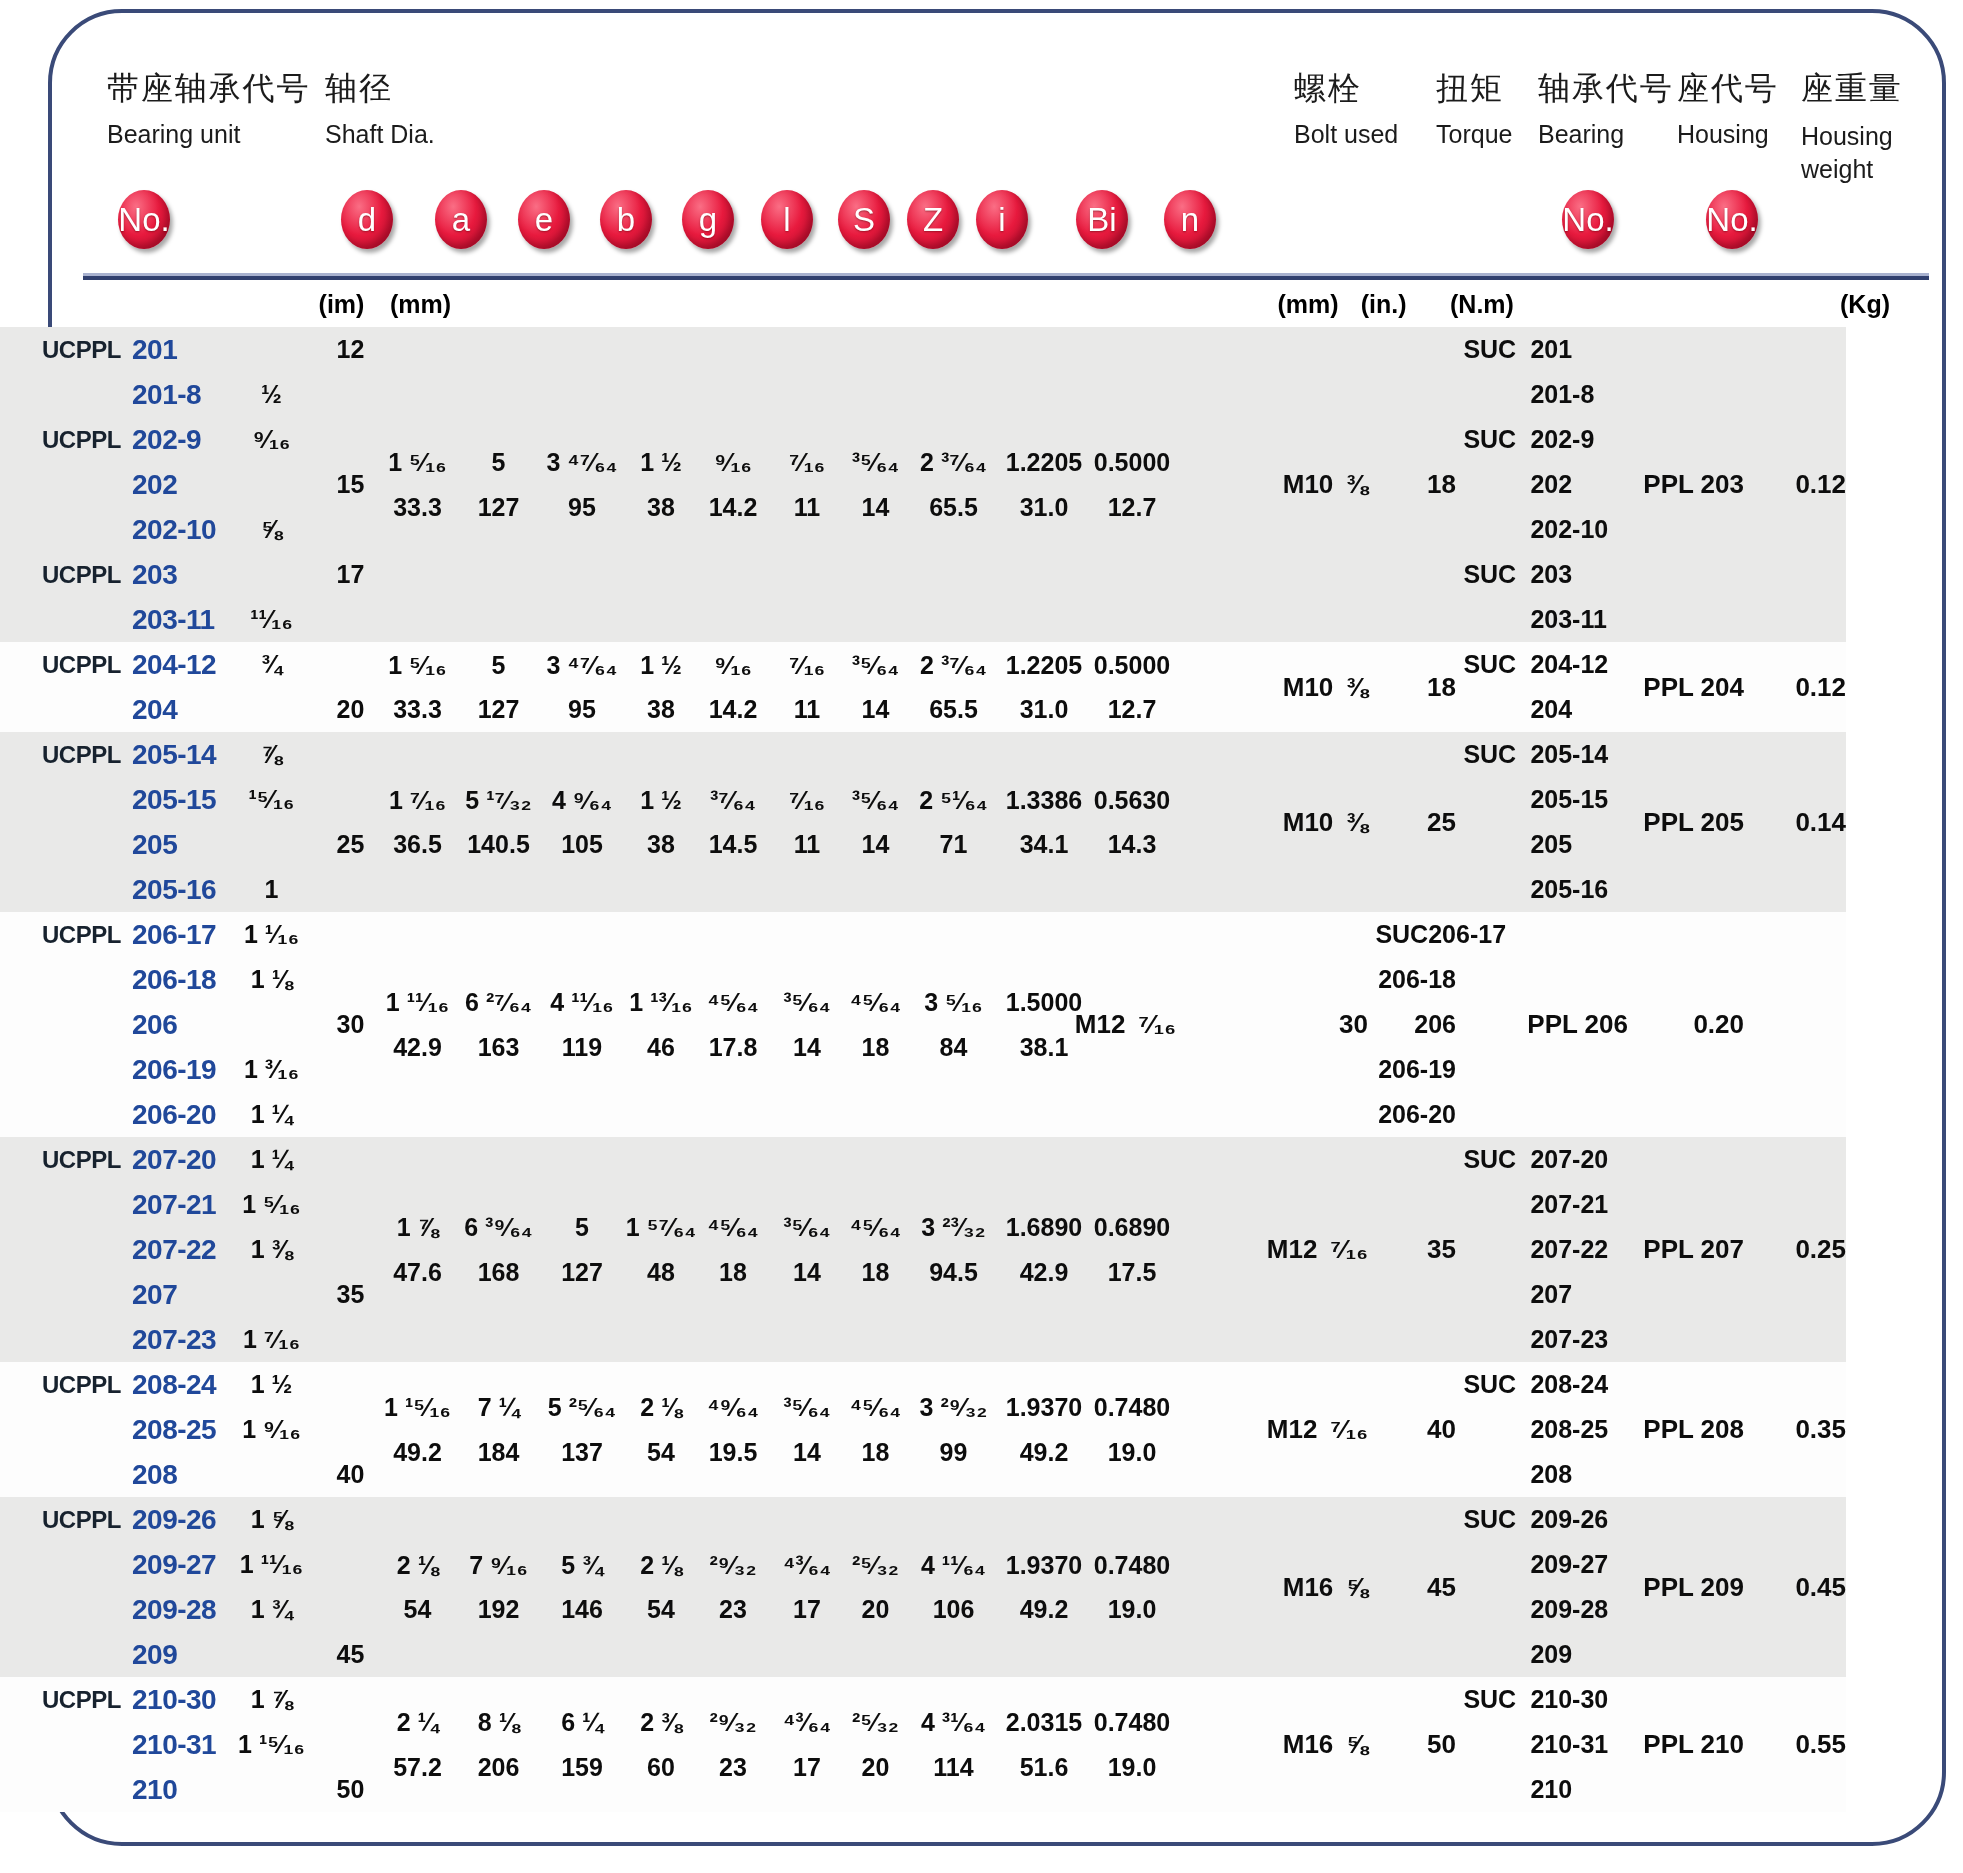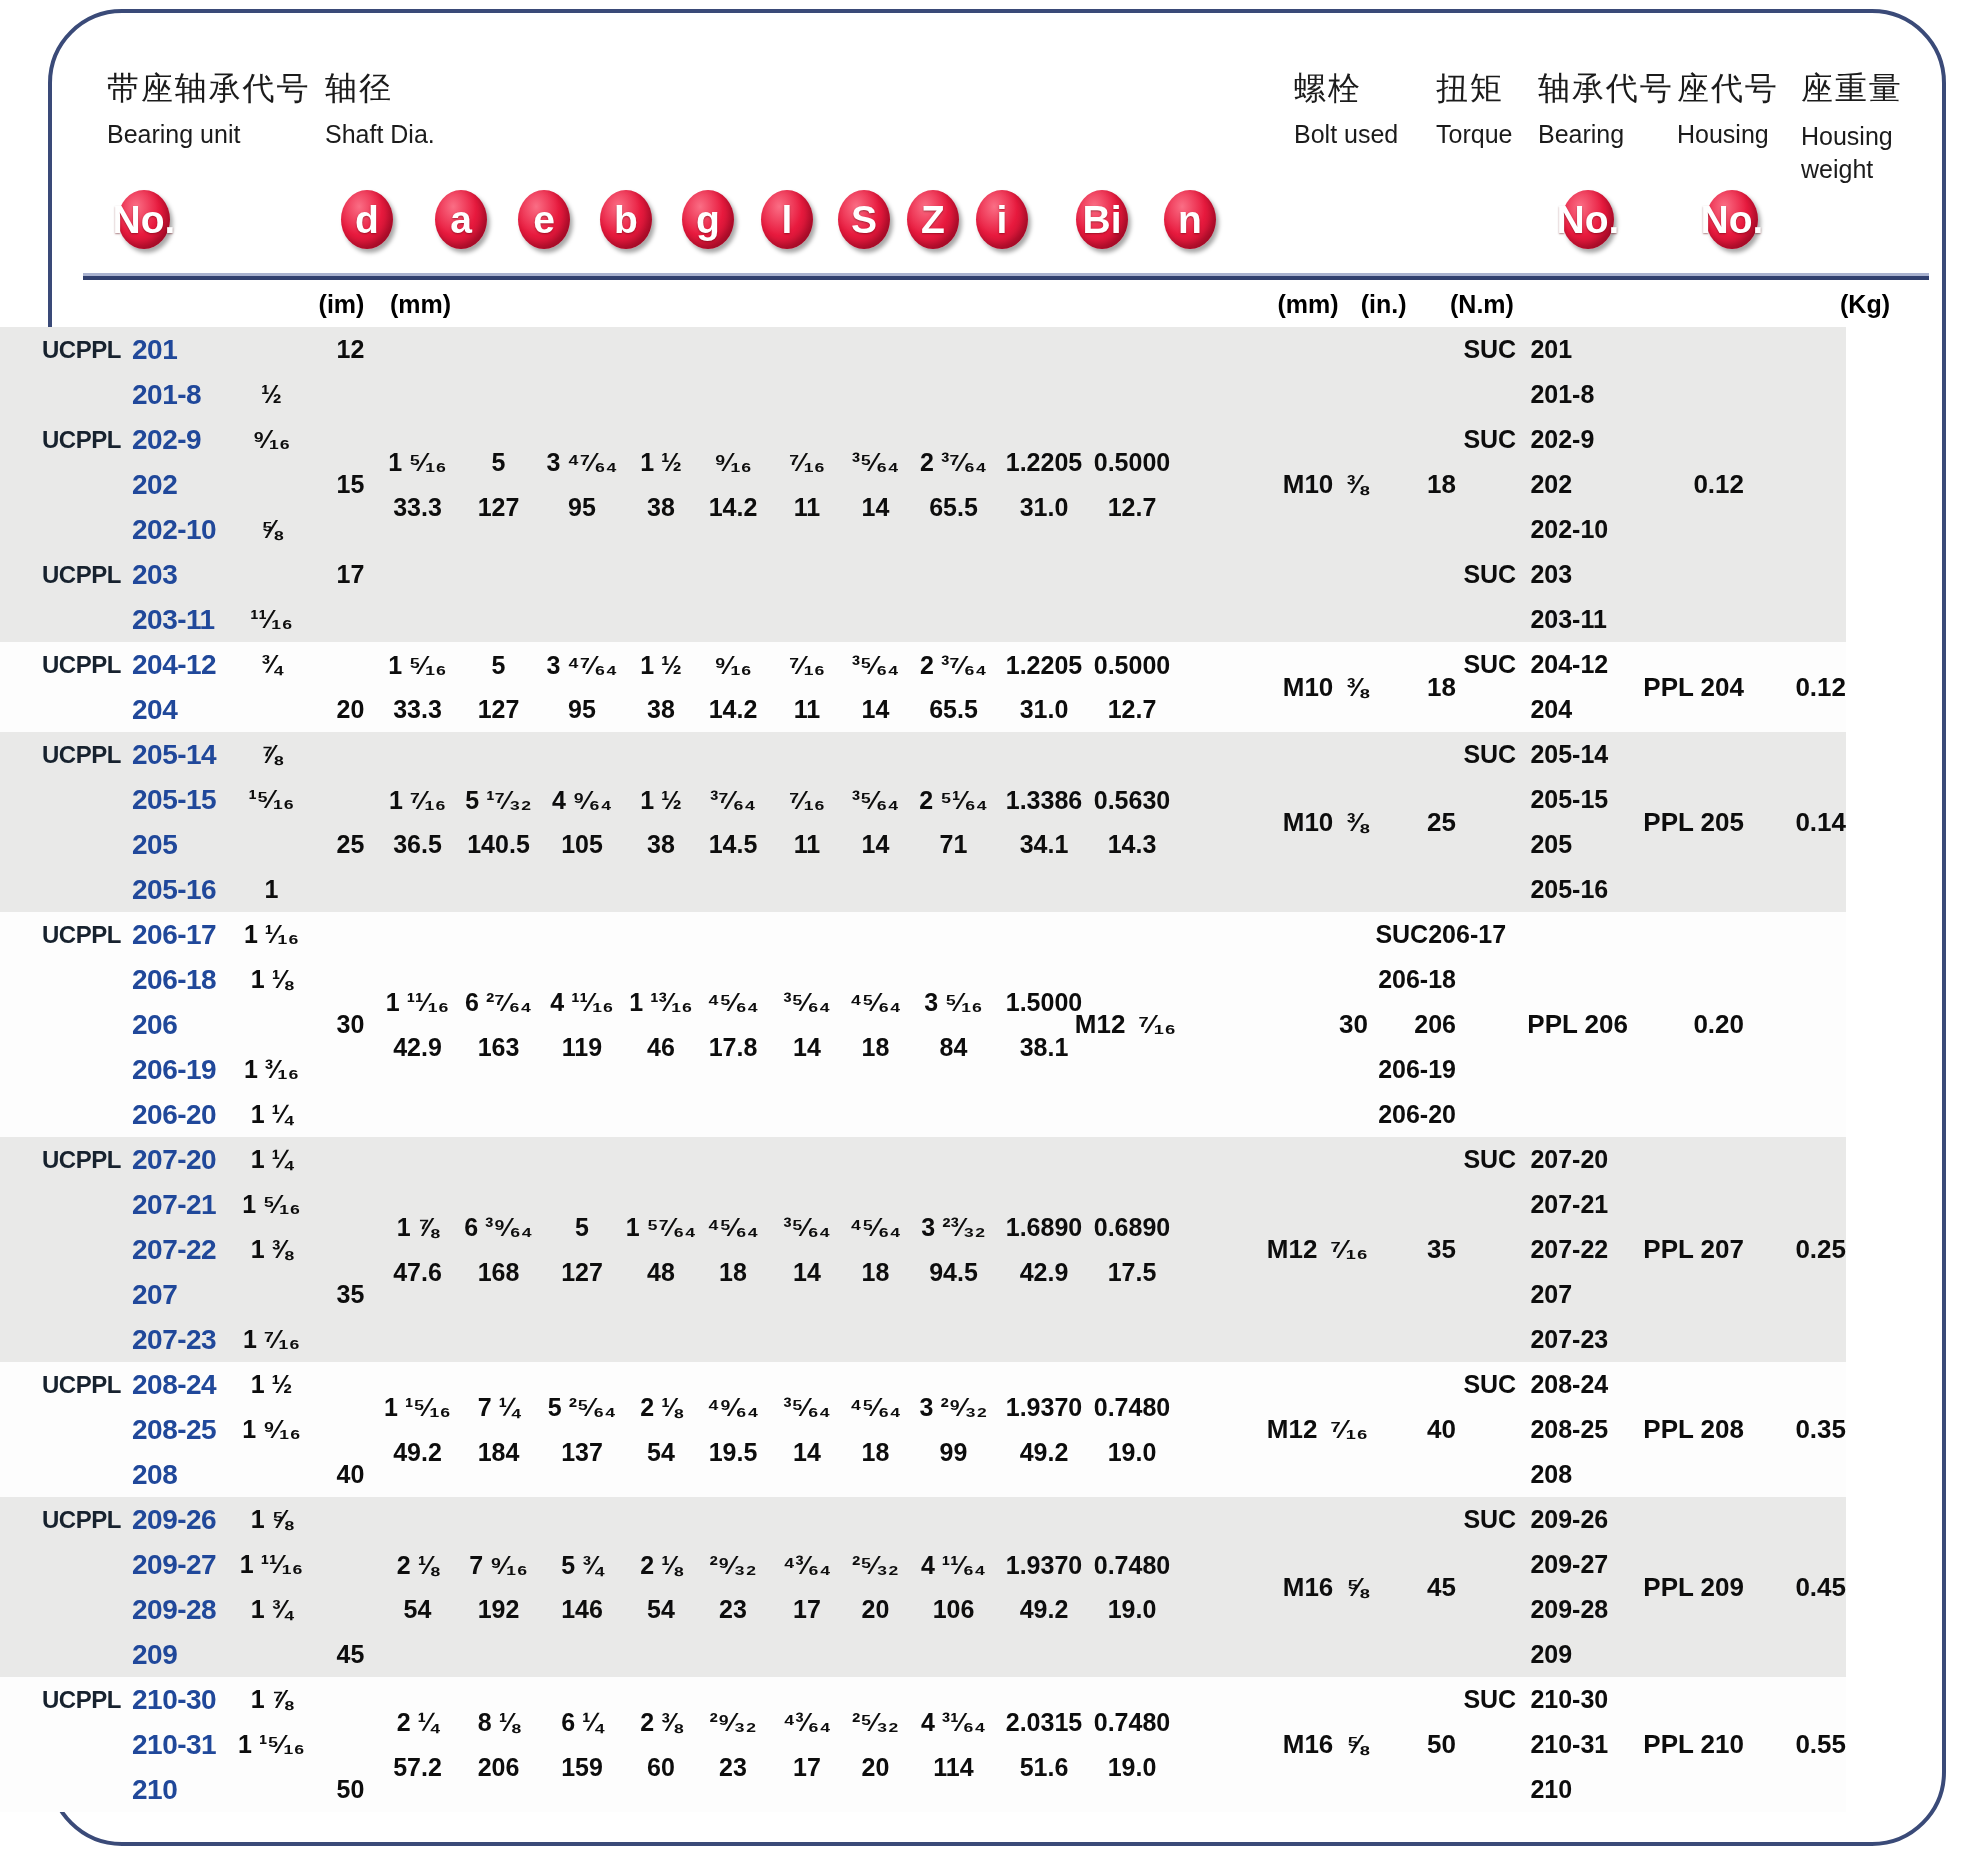--- a/index.html
+++ b/index.html
@@ -13,21 +13,21 @@
   
   .col-title{position:absolute;top:67px;color:#1b1b1b;}
   .col-title .zh{font-size:32px;font-weight:500;letter-spacing:1.9px;white-space:nowrap;}
   .col-title .en{font-size:25px;font-weight:400;margin-top:9.3px;}
   .col-title.wrap{width:125px;}
   .col-title.wrap .en{line-height:33px;}
 
   
   .badge{position:absolute;top:190px;width:52px;height:59px;border-radius:50%;
          display:flex;align-items:center;justify-content:center;
-         color:#ffffff;font-size:39px;font-weight:700;
+         color:#ffffff;font-size:33px;font-weight:400;
          background:radial-gradient(ellipse at 35% 28%, #fa6e85 0%, #e81a3e 48%, #b60e2d 100%);
          box-shadow:2.8px 3.7px 4.6px rgba(0,0,0,0.35), inset -3.7px -4.6px 7.4px rgba(110,0,22,0.45);
          text-shadow:0 0.9px 1.9px rgba(90,0,10,0.5);text-align:right;}
 
   
   .rule{position:absolute;left:83px;top:273px;width:1846px;height:7.4px;
         background:linear-gradient(to bottom,#a9b2cf 0 2.8px,#31406e 2.8px 100%);}
 
   
   .grid{display:grid;margin-left:70px;width:1846px;
@@ -265,20 +265,23 @@
           <div class="bline">
             <span class="bprefix">SUC</span>
             <span class="bname">203</span>
           </div>
           <div class="bline">
             <span class="bprefix"></span>
             <span class="bname">203-11</span>
           </div>
         </div>
         <div class="cell single">
+          <div class="hval">PPL 203</div>
+        </div>
+        <div class="cell single">
           <div class="wval">0.12</div>
         </div>
       </section>
       <section class="grid block white">
         <div class="cell unit-cell">
           <div class="uline">
             <span class="uprefix">UCPPL</span>
             <span class="uname">204-12</span>
           </div>
           <div class="uline">

